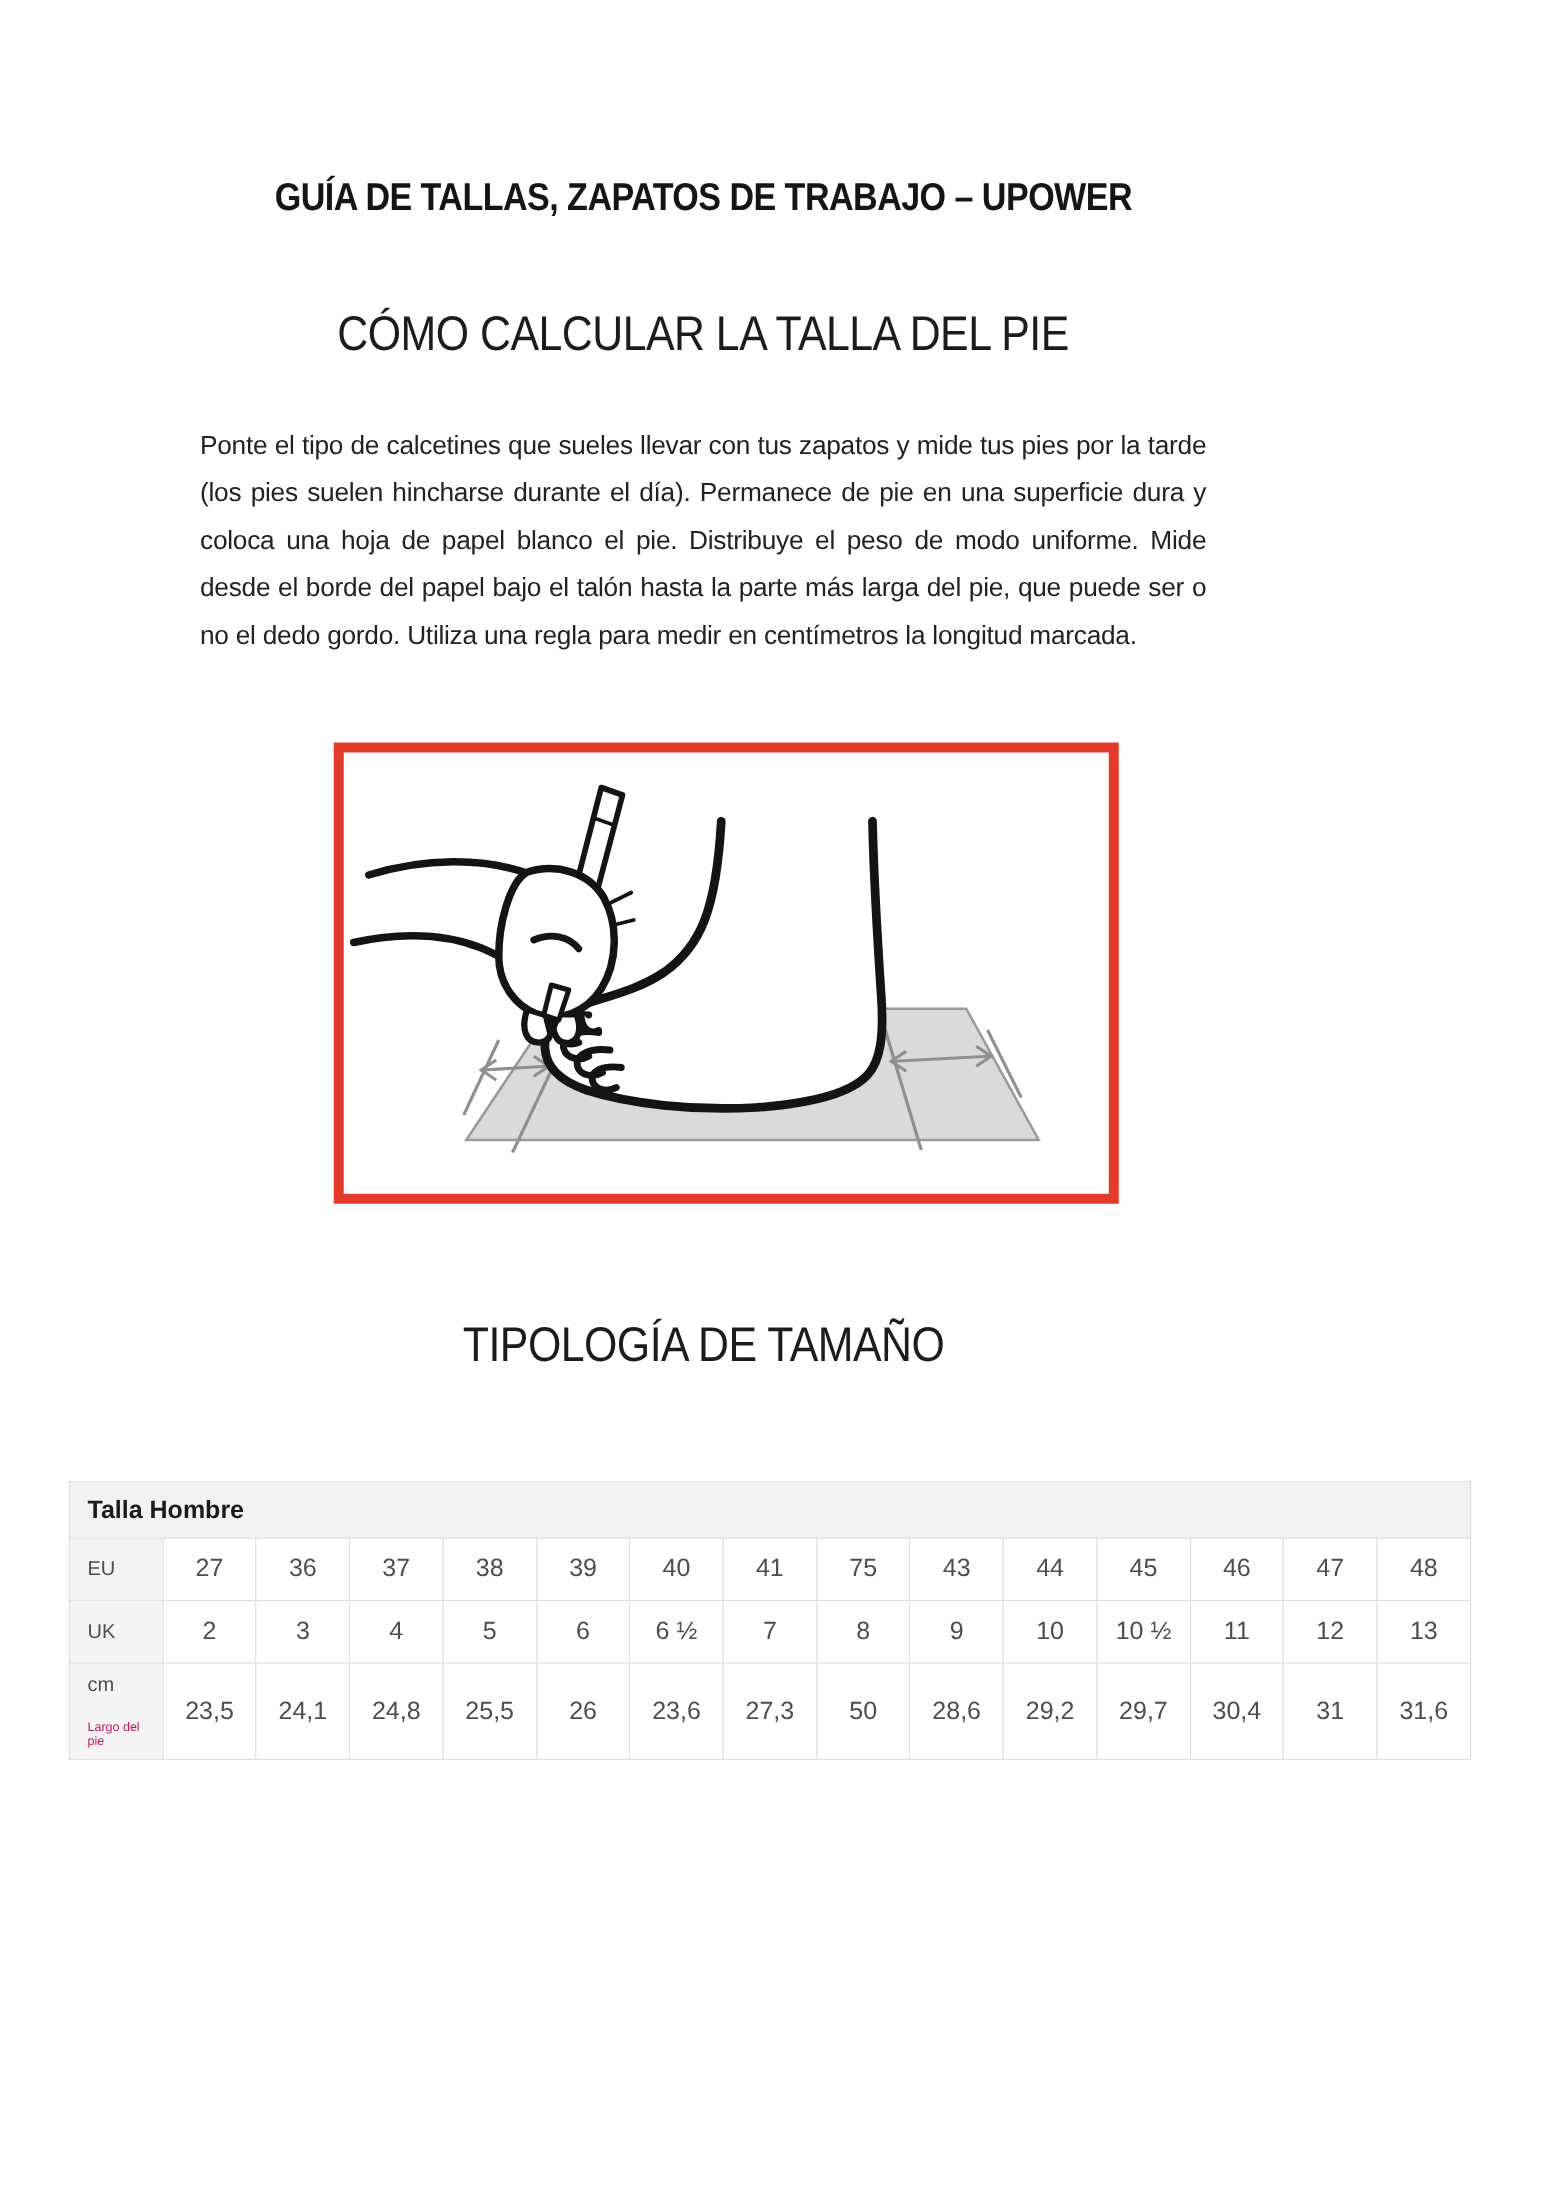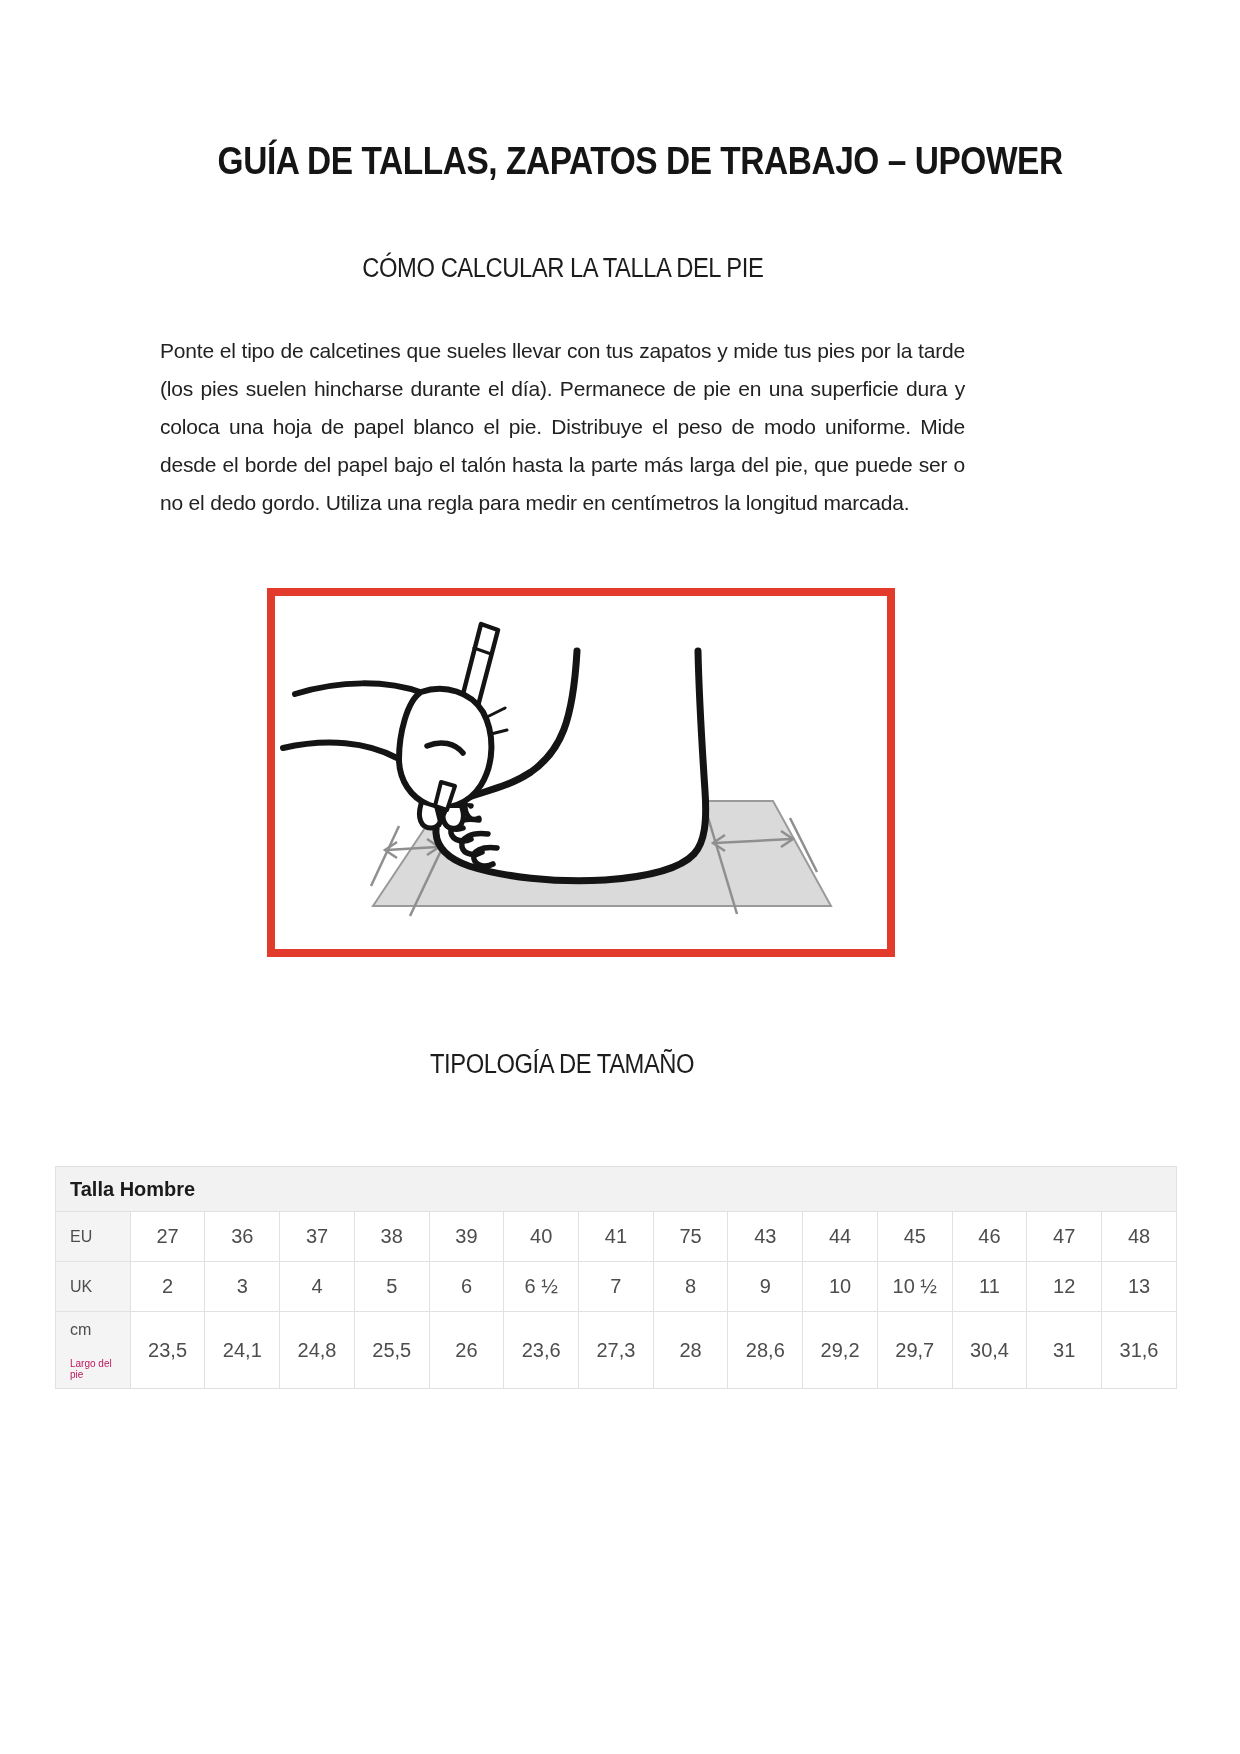--- a/index.html
+++ b/index.html
@@ -9,31 +9,31 @@
     width: 1240px; height: 1754px;
     font-family: "Liberation Sans", "DejaVu Sans", sans-serif;
     color: #1f1f1f;
     overflow: hidden;
   }
 
   .doc-title {
     margin: 140px 0 16px 160px;
     width: 805px;
     text-align: center;
-    font-size: 38px;
+    font-size: 31px;
     font-weight: 700;
     letter-spacing: -0.5px;
     color: #151515;
     white-space: nowrap;
   }
   .section-heading {
     width: 805px;
     margin: 70px 0 0 160px;
     text-align: center;
-    font-size: 27px;
+    font-size: 39px;
     font-weight: 400;
     letter-spacing: -0.5px;
     color: #1c1c1c;
     white-space: nowrap;
   }
   .condensed { display: inline-block; transform: scaleX(0.88); transform-origin: center; }
 
   .instructions {
     margin: 48px 0 0 160px;
     width: 805px;
@@ -197,21 +197,21 @@
           <div class="row-label">cm</div>
           <div class="row-sublabel">Largo del pie</div>
         </td>
         <td class="value-cell">23,5</td>
         <td class="value-cell">24,1</td>
         <td class="value-cell">24,8</td>
         <td class="value-cell">25,5</td>
         <td class="value-cell">26</td>
         <td class="value-cell">23,6</td>
         <td class="value-cell">27,3</td>
-        <td class="value-cell">28</td>
+        <td class="value-cell">50</td>
         <td class="value-cell">28,6</td>
         <td class="value-cell">29,2</td>
         <td class="value-cell">29,7</td>
         <td class="value-cell">30,4</td>
         <td class="value-cell">31</td>
         <td class="value-cell">31,6</td>
       </tr>
     </tbody>
 </table>
 

